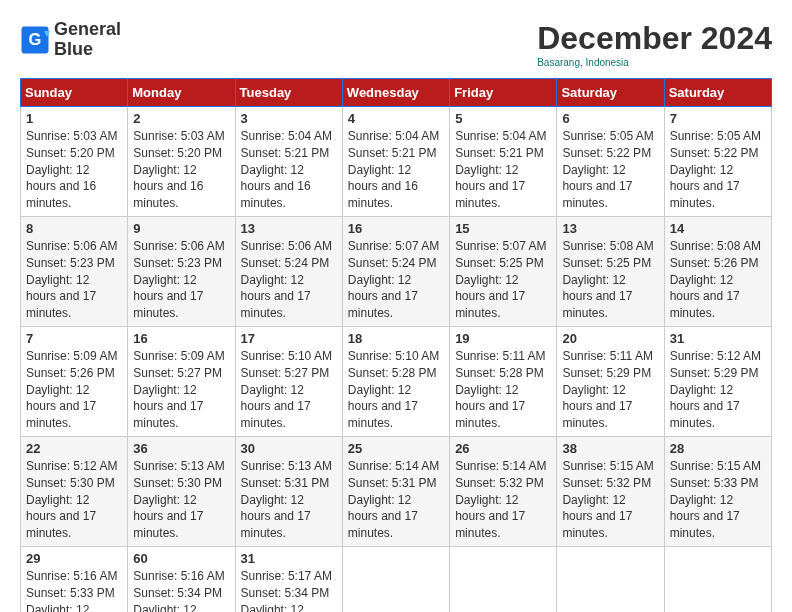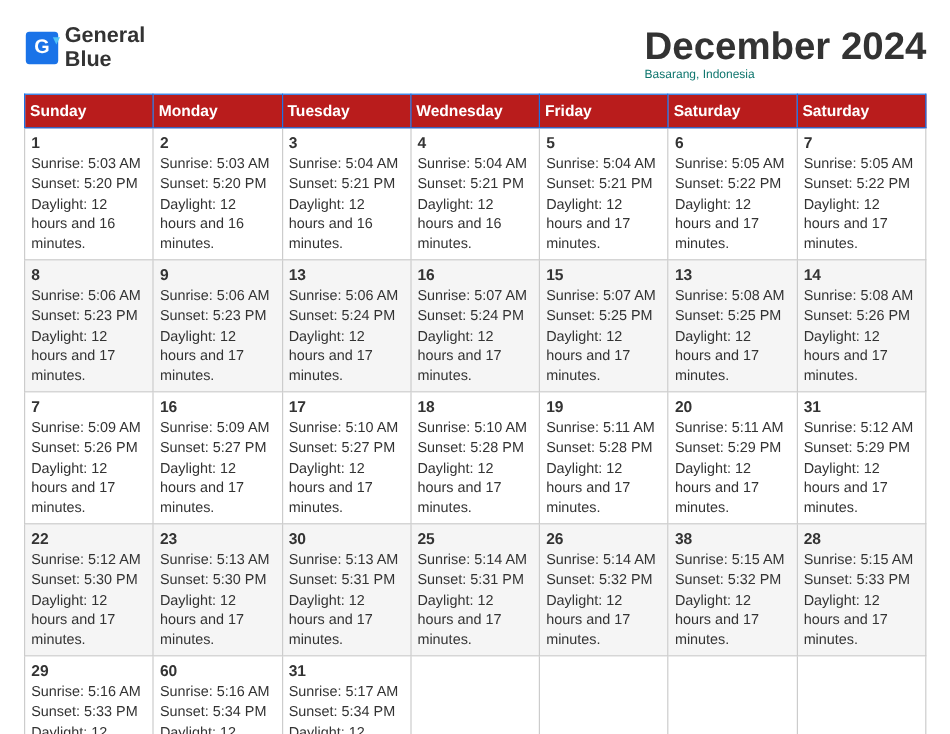--- a/index.html
+++ b/index.html
@@ -298,21 +298,21 @@
       <tr>
         <td>
           <span class="day-num">22</span>
           <div class="day-info">
             Sunrise: 5:12 AM<br>
             Sunset: 5:30 PM<br>
             Daylight: 12 hours and 17 minutes.
           </div>
         </td>
         <td>
-          <span class="day-num">23</span>
+          <span class="day-num">36</span>
           <div class="day-info">
             Sunrise: 5:13 AM<br>
             Sunset: 5:30 PM<br>
             Daylight: 12 hours and 17 minutes.
           </div>
         </td>
         <td>
           <span class="day-num">30</span>
           <div class="day-info">
             Sunrise: 5:13 AM<br>

